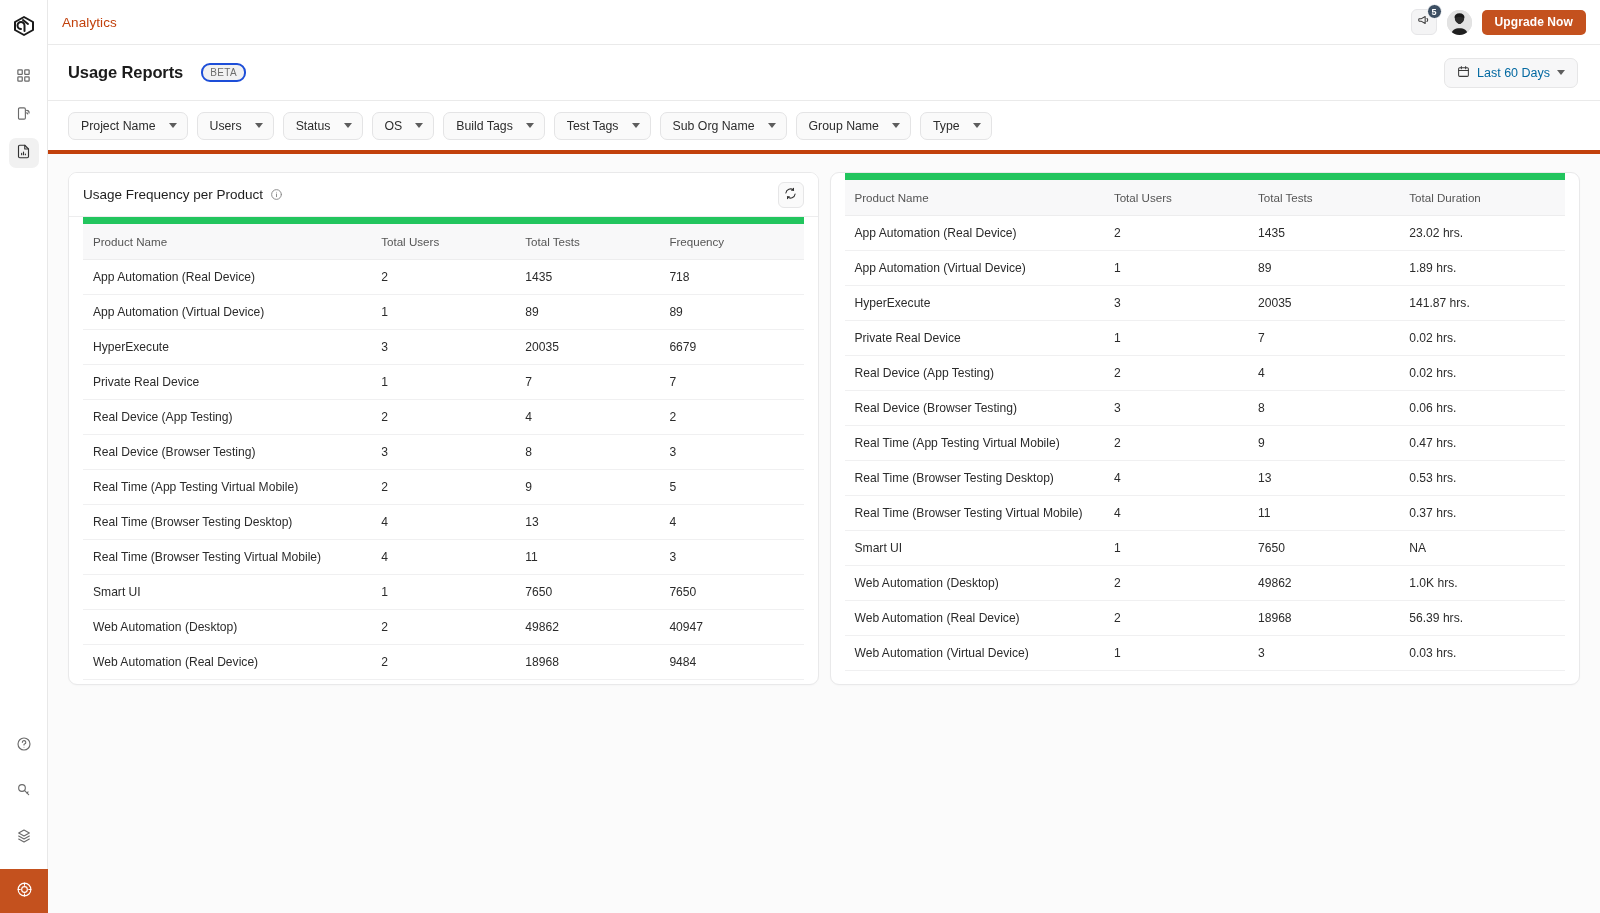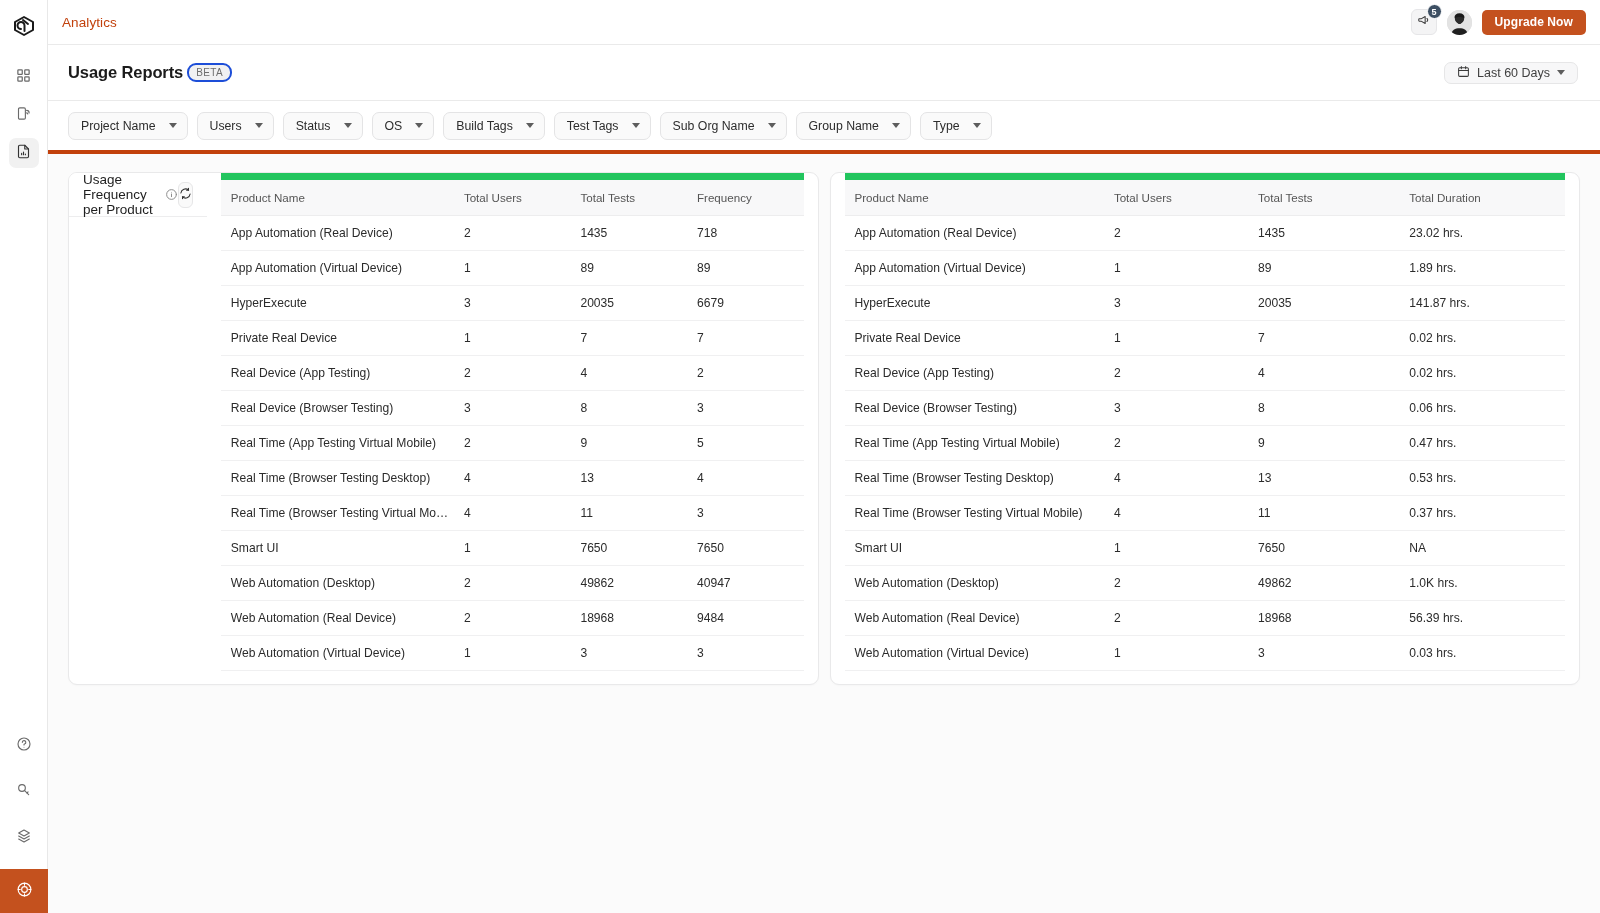--- a/index.html
+++ b/index.html
@@ -72,31 +72,31 @@
     display: flex; align-items: center;
   }
 
   
   .page-header {
     height: 56px; flex: 0 0 56px; background: #ffffff;
     border-bottom: 1px solid #eaeaea;
     display: flex; align-items: center; justify-content: space-between;
     padding: 0 22px 0 20px;
   }
-  .ph-left { display: flex; align-items: center; gap: 4px; }
+  .ph-left { display: flex; align-items: center; gap: 18px; }
   .ph-title { font-size: 16.5px; color: #1b1b1b; font-weight: 600; letter-spacing: -0.1px; }
   .beta-badge {
     font-size: 10px; color: #6d6d6d; background: #f1f1f2;
     border: 2px solid #1d4ed8; padding: 2px 7px; border-radius: 9px; letter-spacing: .4px;
   }
   .date-chip {
     display: flex; align-items: center; gap: 7px;
-    height: 22px; padding: 0 12px; border-radius: 7px;
+    height: 30px; padding: 0 12px; border-radius: 7px;
     background: #f7f7f8; border: 1px solid #e6e6e7;
-    font-size: 12.5px; color: #404040;
+    font-size: 12.5px; color: #0369a1;
   }
 
   
   .filter-bar {
     height: 53px; flex: 0 0 53px; background: #ffffff;
     border-bottom: 4px solid #c2410c;
     display: flex; align-items: center; gap: 9px; padding: 0 20px;
   }
   .filter-chip {
     display: inline-flex; align-items: center; gap: 13px;
@@ -105,21 +105,21 @@
     font-size: 12.3px; color: #2d2d2d; white-space: nowrap;
   }
   .caret { width: 0; height: 0; border-left: 4px solid transparent; border-right: 4px solid transparent; border-top: 5px solid #5d5d5d; }
 
   
   .content { flex: 1 1 auto; padding: 18px 20px; display: flex; gap: 11px; align-items: flex-start; background: #fbfbfb; }
   .card {
     flex: 1 1 0; min-width: 0;
     background: #ffffff; border: 1px solid #e9e9ea; border-radius: 9px;
     box-shadow: 0 1px 2px rgba(0,0,0,.025);
-    height: 513px; display: flex; flex-direction: row; overflow: hidden;
+    height: 513px; display: flex; flex-direction: column; overflow: hidden;
   }
   .card-header {
     height: 44px; flex: 0 0 44px;
     display: flex; align-items: center; justify-content: space-between;
     padding: 0 14px; border-bottom: 1px solid #ededee; background:#fff;
   }
   .card-title-wrap { display: flex; align-items: center; gap: 7px; }
   .card-title { font-size: 13.5px; color: #1e1e1e; font-weight: 500; }
   .info-icon { color: #8b8b8b; display:flex; }
   .refresh-btn {

